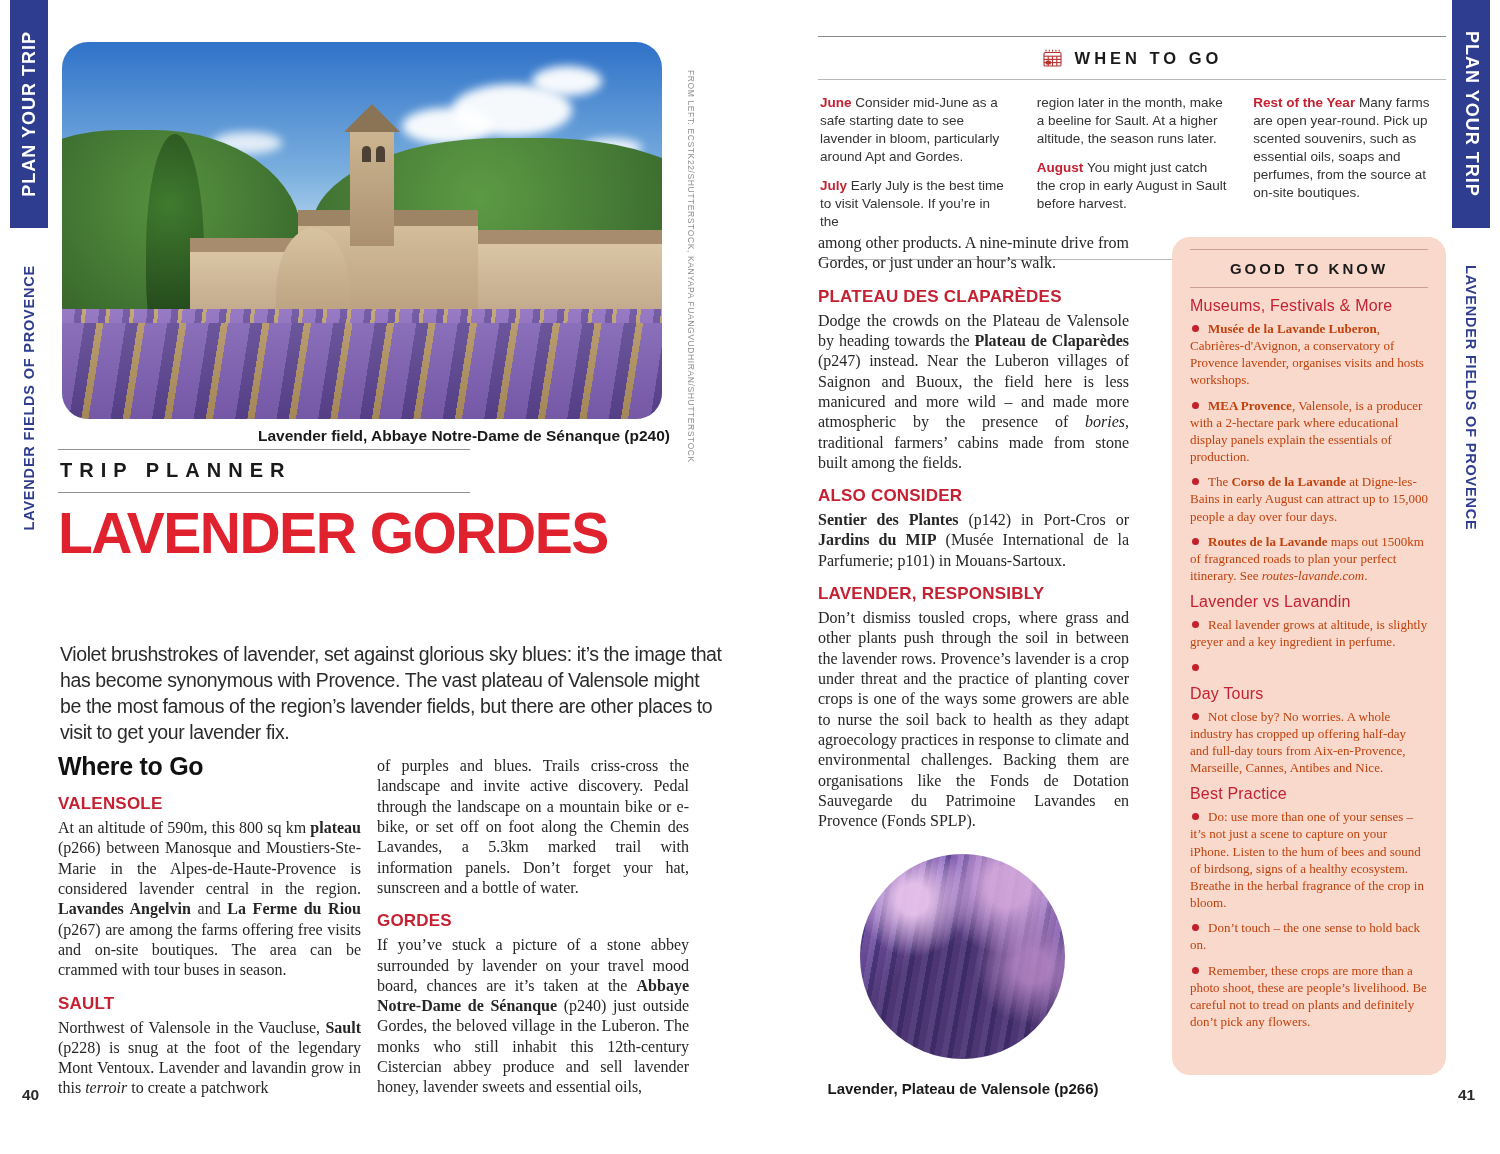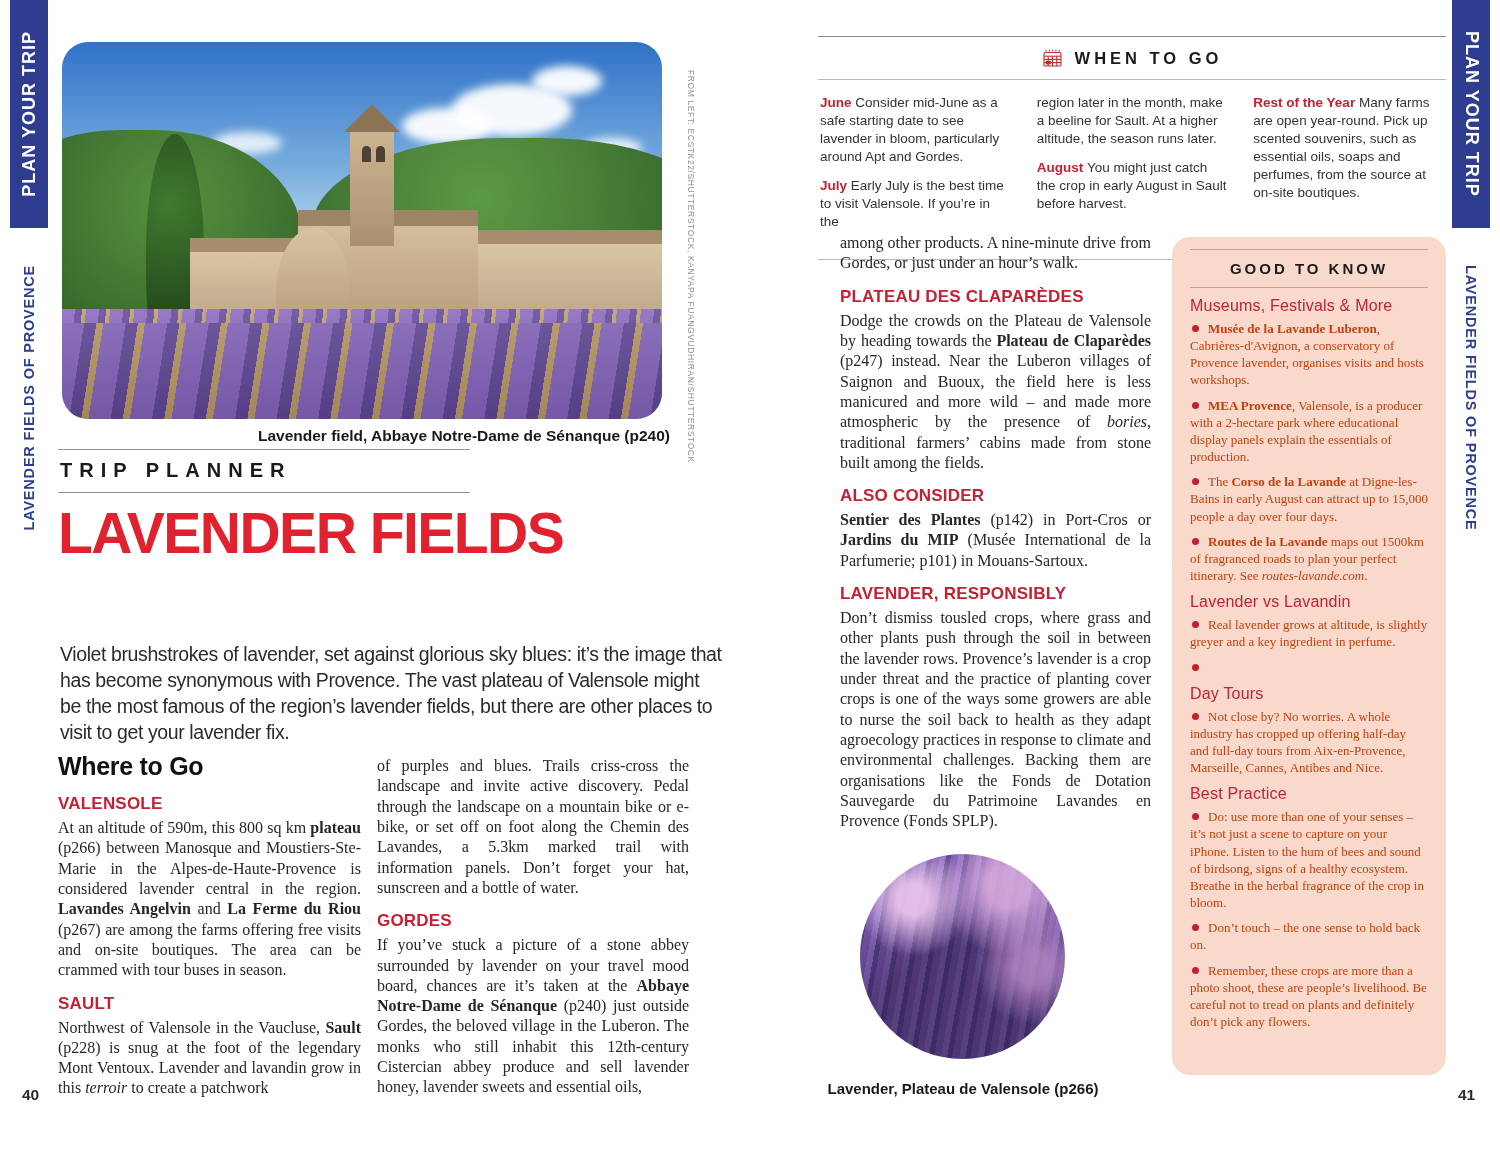--- a/index.html
+++ b/index.html
@@ -47,21 +47,21 @@
   .kicker-wrap { position:absolute; left:58px; top:449px; width:412px; }
   .rule { border-top:1.5px solid #8f9398; }
   .kicker { font-size:20px; font-weight:bold; letter-spacing:7px; color:#1a1a1a; padding:9px 0 10px 2px; }
   .big-title { position:absolute; left:58px; top:503px; width:660px; color:var(--brand_red,#e0222e); font-weight:bold; font-size:57px; line-height:1.06; letter-spacing:-1.5px; }
   .intro { position:absolute; left:60px; top:641px; width:665px; font-size:19.5px; line-height:1.34; letter-spacing:-0.4px; color:#2b2b2b; }
 
   
   .col { position:absolute; }
   .col-1 { left:58px; top:752px; width:303px; }
   .col-2 { left:377px; top:756px; width:312px; }
-  .col-3 { left:840px; top:233px; width:311px; }
+  .col-3 { left:818px; top:233px; width:311px; }
   .col-h1 { font-size:25px; font-weight:bold; color:#111; margin:0 0 12px 0; letter-spacing:-0.3px; }
   .sec-h2 { font-size:17px; font-weight:bold; color:var(--heading_red,#c52132); letter-spacing:0.2px; margin:13px 0 4px 0; }
   .body-p { font-family:"Liberation Serif", serif; font-size:16px; line-height:1.27; text-align:justify; color:#262626; margin:0 0 8px 0; }
 
   
   .wtg { position:absolute; left:818px; top:36px; width:628px; border-top:1.5px solid #86898d; border-bottom:1px solid #b6babd; }
   .wtg-head { display:flex; align-items:center; justify-content:center; gap:12px; padding:11px 0 10px; border-bottom:1px solid #b6babd; }
   .wtg-title { font-size:16.5px; font-weight:bold; letter-spacing:4px; color:#1a1a1a; }
   .wtg-cols { display:flex; gap:26px; padding:14px 2px 16px; }
   .wtg-col { flex:1; }
@@ -143,21 +143,21 @@
   </div>
 
   <div class="hero-caption">Lavender field, Abbaye Notre-Dame de Sénanque (p240)</div>
 
   <div class="kicker-wrap">
     <div class="rule"></div>
     <div class="kicker">TRIP PLANNER</div>
     <div class="rule"></div>
   </div>
   <div class="big-title">
-    <div>LAVENDER FIELDS</div>
+    <div>LAVENDER GORDES</div>
   </div>
   <div class="intro">Violet brushstrokes of lavender, set against glorious sky blues: it’s the image that has become synonymous with Provence. The vast plateau of Valensole might be the most famous of the region’s lavender fields, but there are other places to visit to get your lavender fix.</div>
 
   <div class="col col-1">
       <div class="col-h1">Where to Go</div>
       <div class="sec-h2">VALENSOLE</div>
       <p class="body-p"><span>At an altitude of 590m, this 800 sq km </span><b>plateau</b><span> (p266) between Manosque and Moustiers-Ste-Marie in the Alpes-de-Haute-Provence is considered lavender central in the region. </span><b>Lavandes Angelvin</b><span> and </span><b>La Ferme du Riou</b><span> (p267) are among the farms offering free visits and on-site boutiques. The area can be crammed with tour buses in season.</span></p>
       <div class="sec-h2">SAULT</div>
       <p class="body-p"><span>Northwest of Valensole in the Vaucluse, </span><b>Sault</b><span> (p228) is snug at the foot of the legendary Mont Ventoux. Lavender and lavandin grow in this </span><i>terroir</i><span> to create a patchwork</span></p>
     </div>

